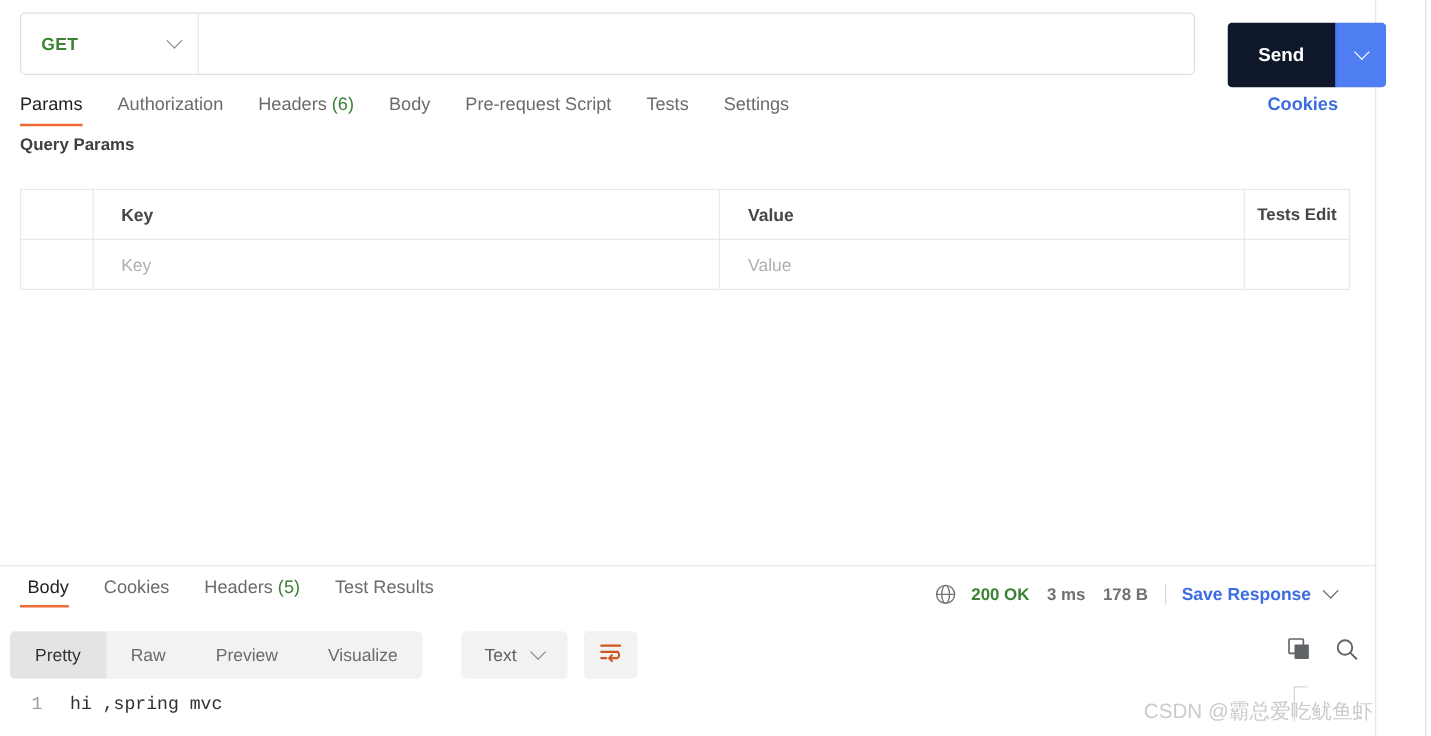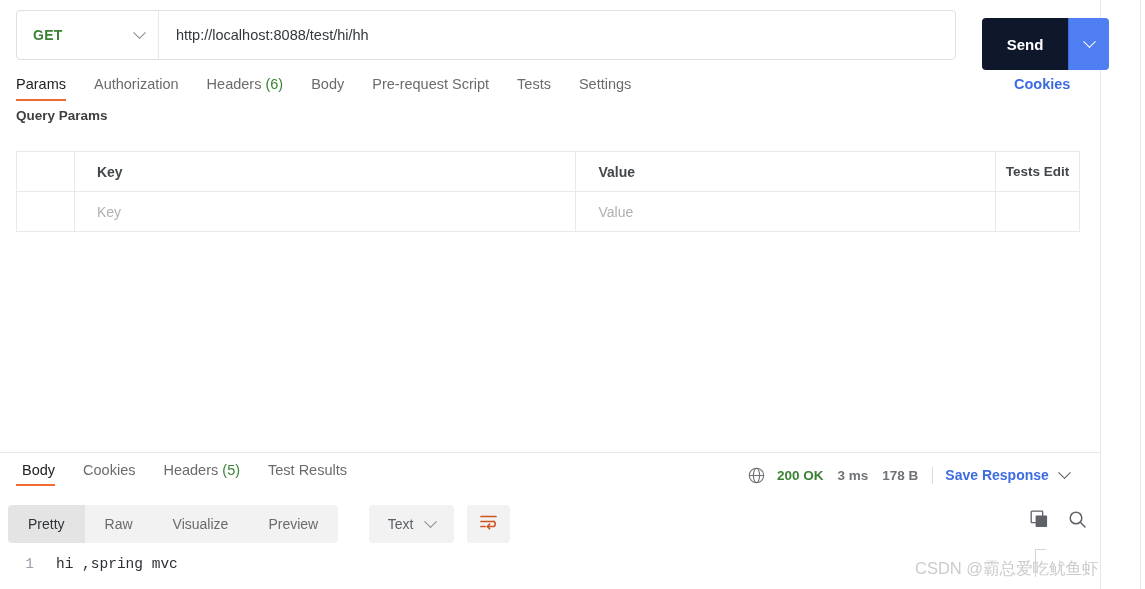--- a/index.html
+++ b/index.html
@@ -335,21 +335,20 @@
   <div class="right-rail-a"></div>
   <div class="right-rail-c"></div>
   <div class="right-rail-b"></div>
 
   <div class="url-row">
     <div class="url-box">
       <div class="method-select">
         <span class="method-label">GET</span>
         <span class="chev"></span>
       </div>
-      <div class="url-input">http://localhost:8088/test/hi/hh</div>
     </div>
     <div class="send-group">
       <div class="send-btn">Send</div>
       <div class="send-caret">
         <span class="chev-w"></span>
       </div>
     </div>
   </div>
 
   <div class="req-tabs">
@@ -438,22 +437,22 @@
     <span class="st-time">3 ms</span>
     <span class="st-size">178 B</span>
     <span class="st-sep"></span>
     <span class="save-resp">Save Response</span>
     <span class="save-caret"></span>
   </div>
 
   <div class="fmt-group">
     <div class="fmt active">Pretty</div>
     <div class="fmt">Raw</div>
+    <div class="fmt">Preview</div>
     <div class="fmt">Visualize</div>
-    <div class="fmt">Preview</div>
   </div>
 
   <div class="text-select">
     <span>Text</span>
     <span class="chev"></span>
   </div>
 
   <div class="wrap-btn">
     <span>
       <svg width="19" height="16" viewBox="0 0 19 16" fill="none" stroke="#cf5622" stroke-width="1.7" stroke-linecap="round">

